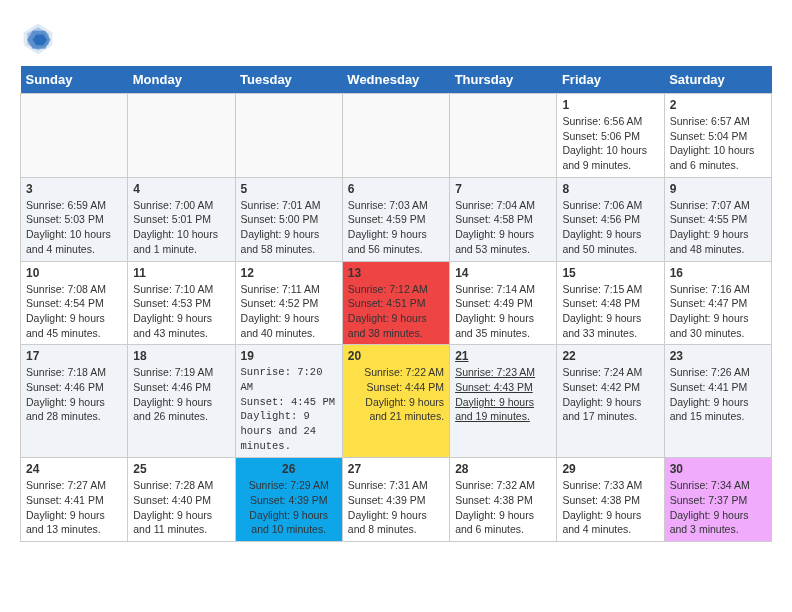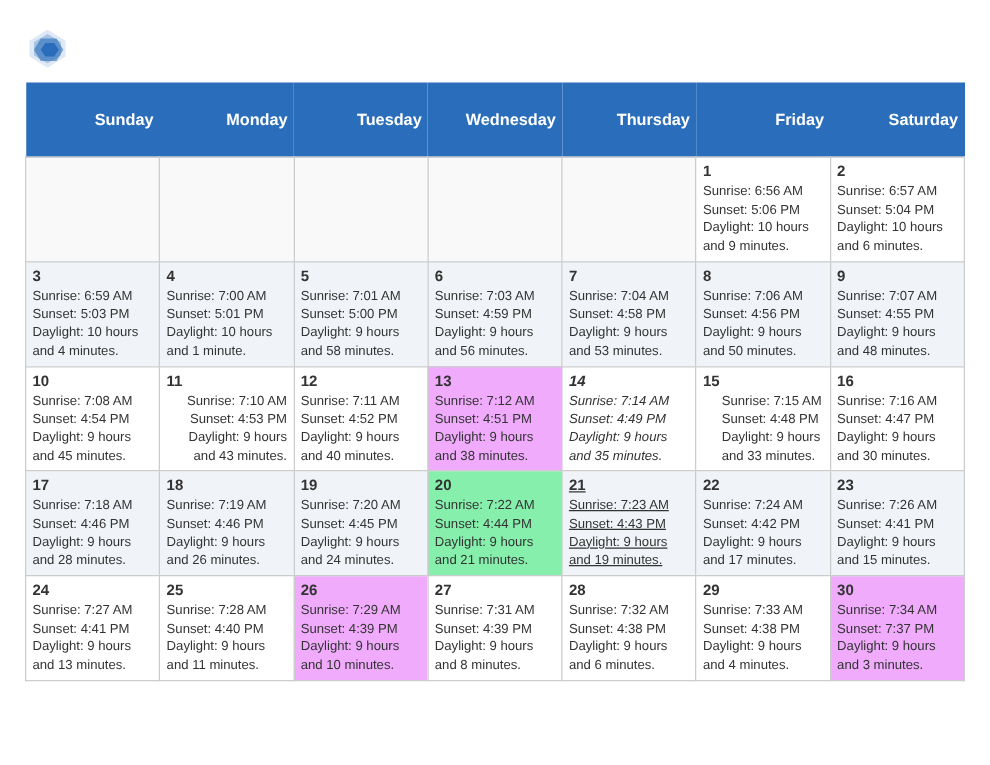--- a/index.html
+++ b/index.html
@@ -45,22 +45,22 @@
       color: #555;
     }
     table {
       width: 100%;
       border-collapse: collapse;
       font-size: 11px;
     }
     thead tr th {
       background-color: #2a6ebb;
       color: #fff;
-      text-align: right;
-      padding: 22px 5px;
+      text-align: left;
+      padding: 6px 5px;
       font-size: 13px;
       font-weight: bold;
     }
     tbody tr td {
       border: 1px solid #ccc;
       vertical-align: top;
       padding: 4px 5px;
       height: 80px;
       width: 14.28%;
       color: #333;
@@ -186,45 +186,45 @@
       </tr>
       <tr>
         <td style="background: rgb(255, 255, 255);">
           <span class="day-num">10</span>
           <div class="day-info" style="white-space: pre-line;">Sunrise: 7:08 AM
 Sunset: 4:54 PM
 Daylight: 9 hours and 45 minutes.</div>
         </td>
         <td style="background: rgb(255, 255, 255);">
           <span class="day-num">11</span>
-          <div class="day-info" style="white-space: pre-line; text-align: right;">Sunrise: 7:10 AM
+          <div class="day-info" style="white-space: pre-line;">Sunrise: 7:10 AM
 Sunset: 4:53 PM
 Daylight: 9 hours and 43 minutes.</div>
         </td>
         <td style="background: rgb(255, 255, 255);">
           <span class="day-num">12</span>
           <div class="day-info" style="white-space: pre-line;">Sunrise: 7:11 AM
 Sunset: 4:52 PM
 Daylight: 9 hours and 40 minutes.</div>
         </td>
-        <td style="background: #f0abfc;">
+        <td style="background: #ef4444;">
           <span class="day-num">13</span>
           <div class="day-info" style="white-space: pre-line;">Sunrise: 7:12 AM
 Sunset: 4:51 PM
 Daylight: 9 hours and 38 minutes.</div>
         </td>
-        <td style="background: rgb(255, 255, 255); font-style: italic;">
+        <td style="background: rgb(255, 255, 255);">
           <span class="day-num">14</span>
           <div class="day-info" style="white-space: pre-line;">Sunrise: 7:14 AM
 Sunset: 4:49 PM
 Daylight: 9 hours and 35 minutes.</div>
         </td>
         <td style="background: rgb(255, 255, 255);">
           <span class="day-num">15</span>
-          <div class="day-info" style="white-space: pre-line; margin-left: 15px;">Sunrise: 7:15 AM
+          <div class="day-info" style="white-space: pre-line;">Sunrise: 7:15 AM
 Sunset: 4:48 PM
 Daylight: 9 hours and 33 minutes.</div>
         </td>
         <td style="background: rgb(255, 255, 255);">
           <span class="day-num">16</span>
           <div class="day-info" style="white-space: pre-line;">Sunrise: 7:16 AM
 Sunset: 4:47 PM
 Daylight: 9 hours and 30 minutes.</div>
         </td>
       </tr>
@@ -236,27 +236,27 @@
 Daylight: 9 hours and 28 minutes.</div>
         </td>
         <td style="background: rgb(240, 244, 248);">
           <span class="day-num">18</span>
           <div class="day-info" style="white-space: pre-line;">Sunrise: 7:19 AM
 Sunset: 4:46 PM
 Daylight: 9 hours and 26 minutes.</div>
         </td>
         <td style="background: rgb(240, 244, 248);">
           <span class="day-num">19</span>
-          <div class="day-info" style="white-space: pre-line;">Sunrise: 7:20 AM
+          <div class="day-info" style="white-space: pre-line; font-family: Liberation Mono, monospace;">Sunrise: 7:20 AM
 Sunset: 4:45 PM
 Daylight: 9 hours and 24 minutes.</div>
         </td>
-        <td style="background: #86efac;">
+        <td style="background: #fde047;">
           <span class="day-num">20</span>
-          <div class="day-info" style="white-space: pre-line;">Sunrise: 7:22 AM
+          <div class="day-info" style="white-space: pre-line; text-align: right;">Sunrise: 7:22 AM
 Sunset: 4:44 PM
 Daylight: 9 hours and 21 minutes.</div>
         </td>
         <td style="background: rgb(240, 244, 248); text-decoration: underline;">
           <span class="day-num">21</span>
           <div class="day-info" style="white-space: pre-line;">Sunrise: 7:23 AM
 Sunset: 4:43 PM
 Daylight: 9 hours and 19 minutes.</div>
         </td>
         <td style="background: rgb(240, 244, 248);">
@@ -278,21 +278,21 @@
           <div class="day-info" style="white-space: pre-line;">Sunrise: 7:27 AM
 Sunset: 4:41 PM
 Daylight: 9 hours and 13 minutes.</div>
         </td>
         <td style="background: rgb(255, 255, 255);">
           <span class="day-num">25</span>
           <div class="day-info" style="white-space: pre-line;">Sunrise: 7:28 AM
 Sunset: 4:40 PM
 Daylight: 9 hours and 11 minutes.</div>
         </td>
-        <td style="background: #f0abfc;">
+        <td style="background: #0ea5e9; text-align: center;">
           <span class="day-num">26</span>
           <div class="day-info" style="white-space: pre-line;">Sunrise: 7:29 AM
 Sunset: 4:39 PM
 Daylight: 9 hours and 10 minutes.</div>
         </td>
         <td style="background: rgb(255, 255, 255);">
           <span class="day-num">27</span>
           <div class="day-info" style="white-space: pre-line;">Sunrise: 7:31 AM
 Sunset: 4:39 PM
 Daylight: 9 hours and 8 minutes.</div>

